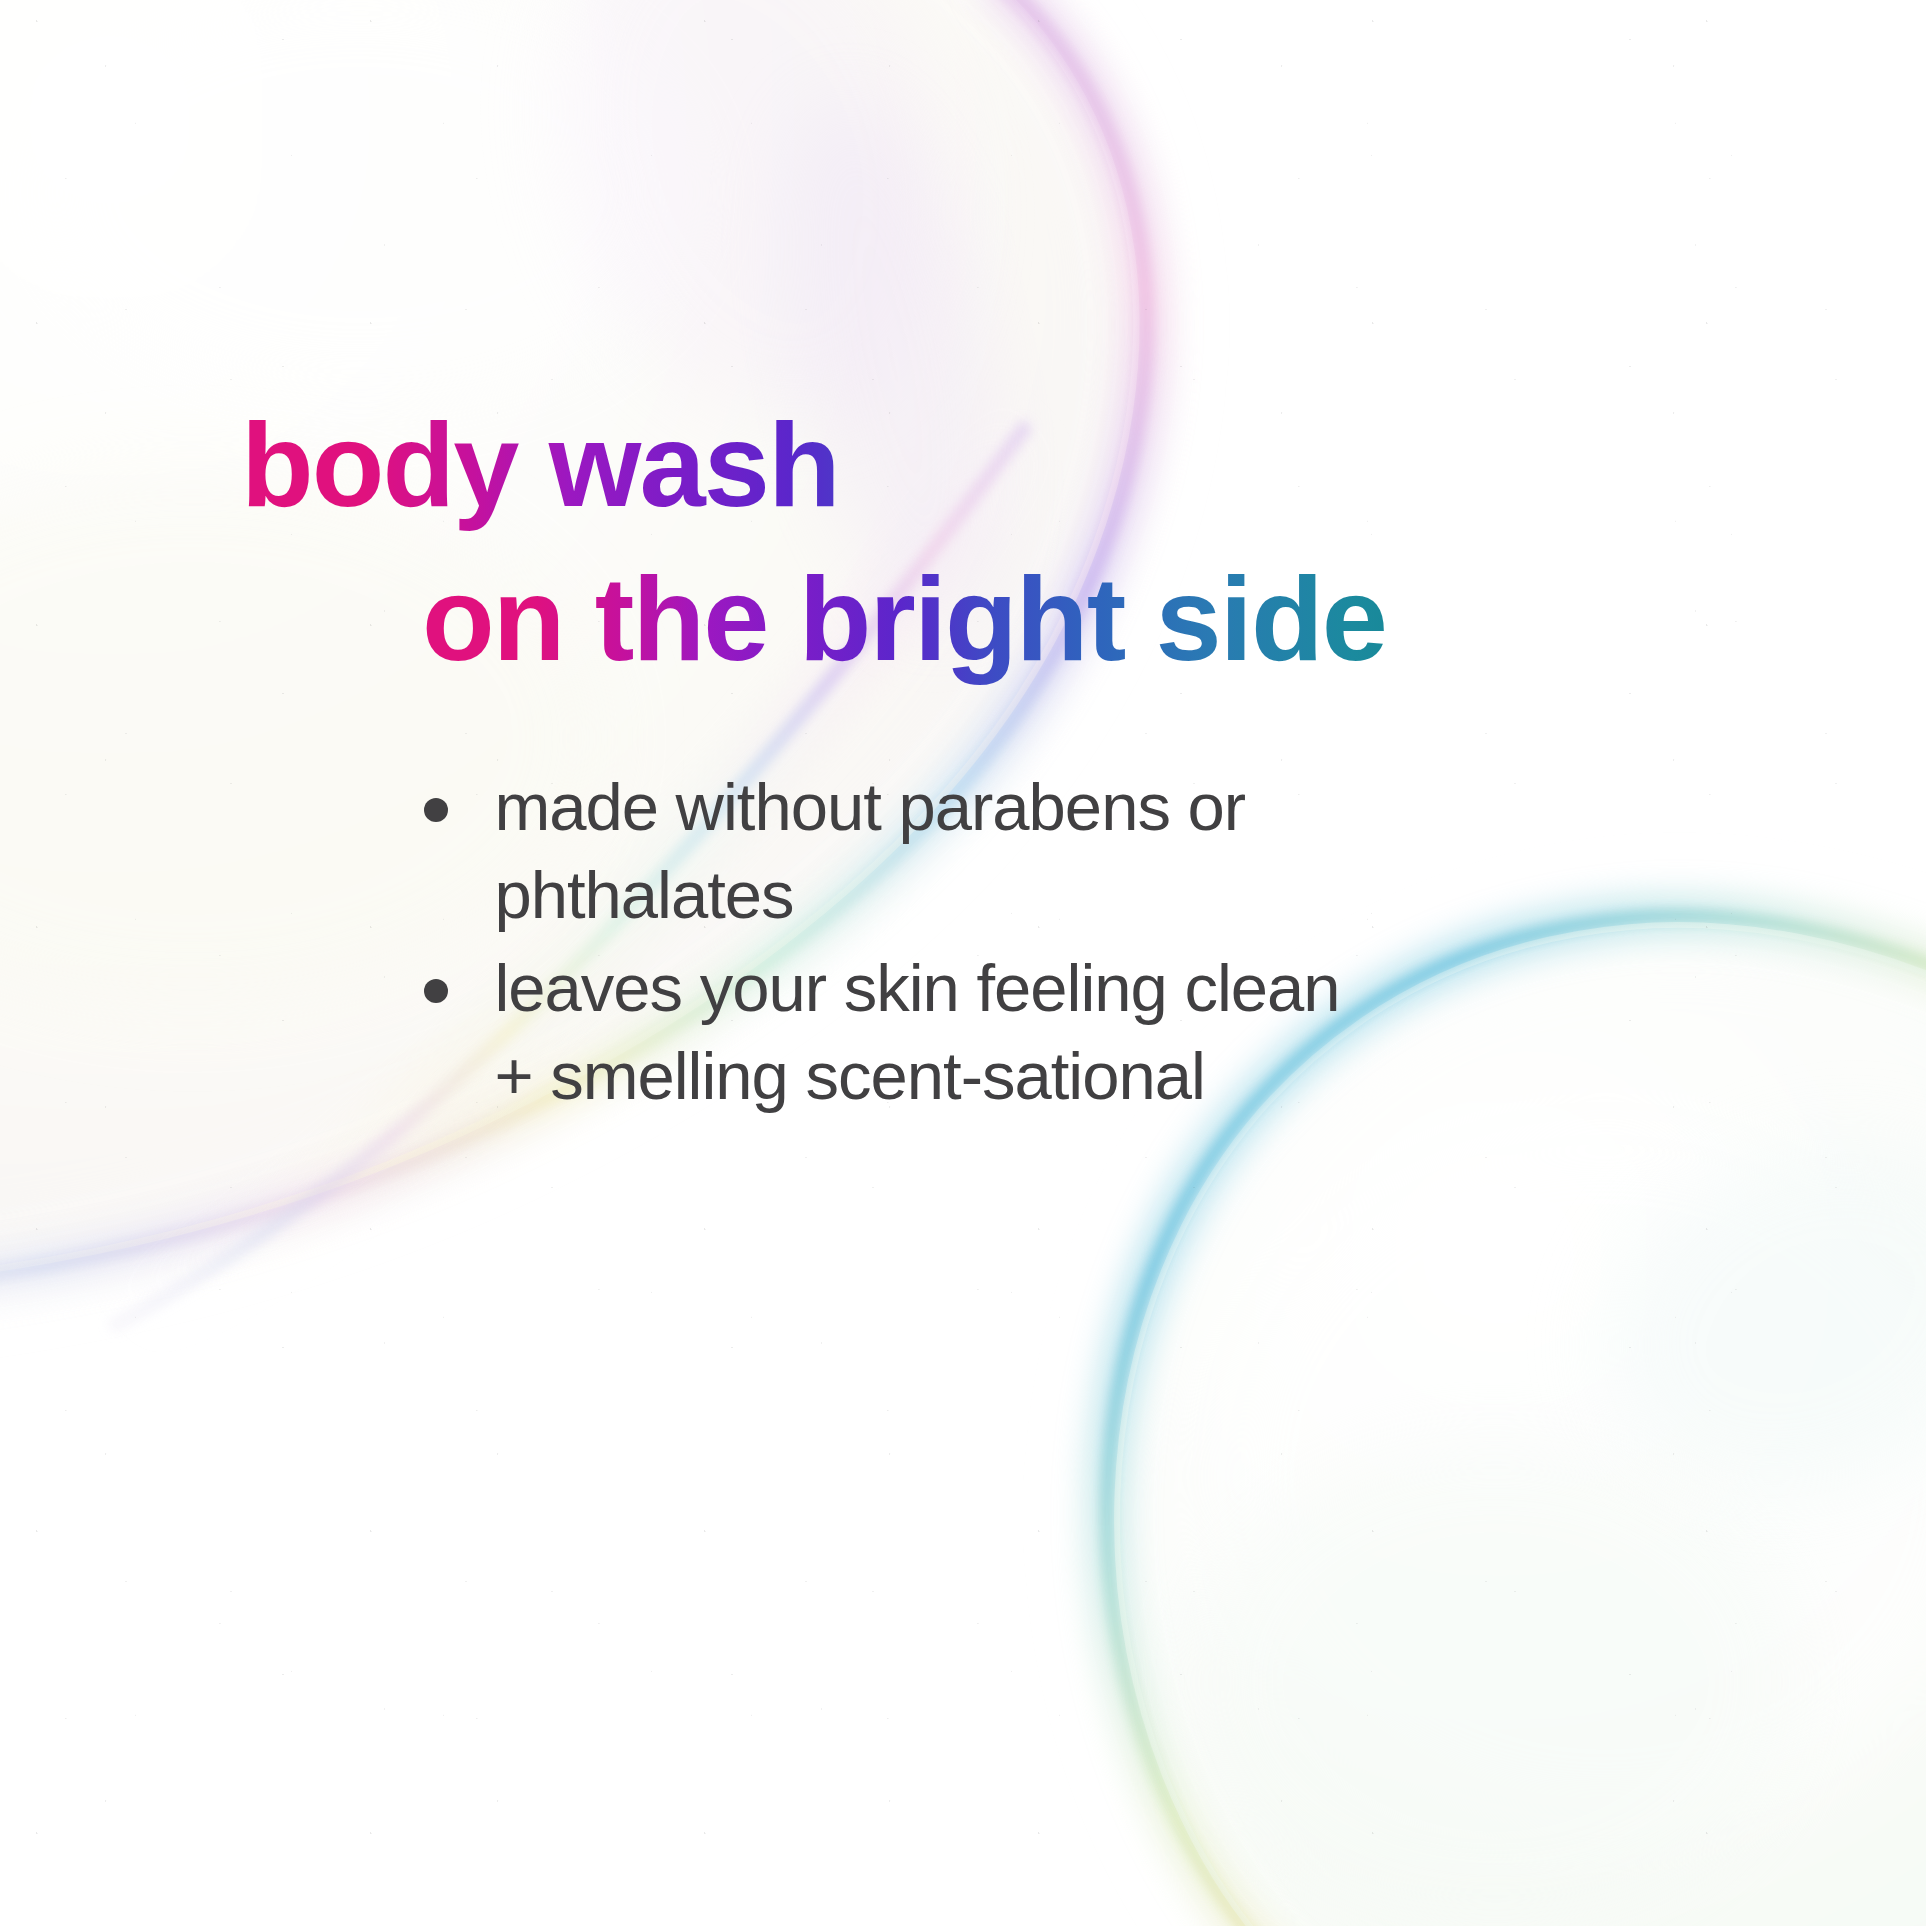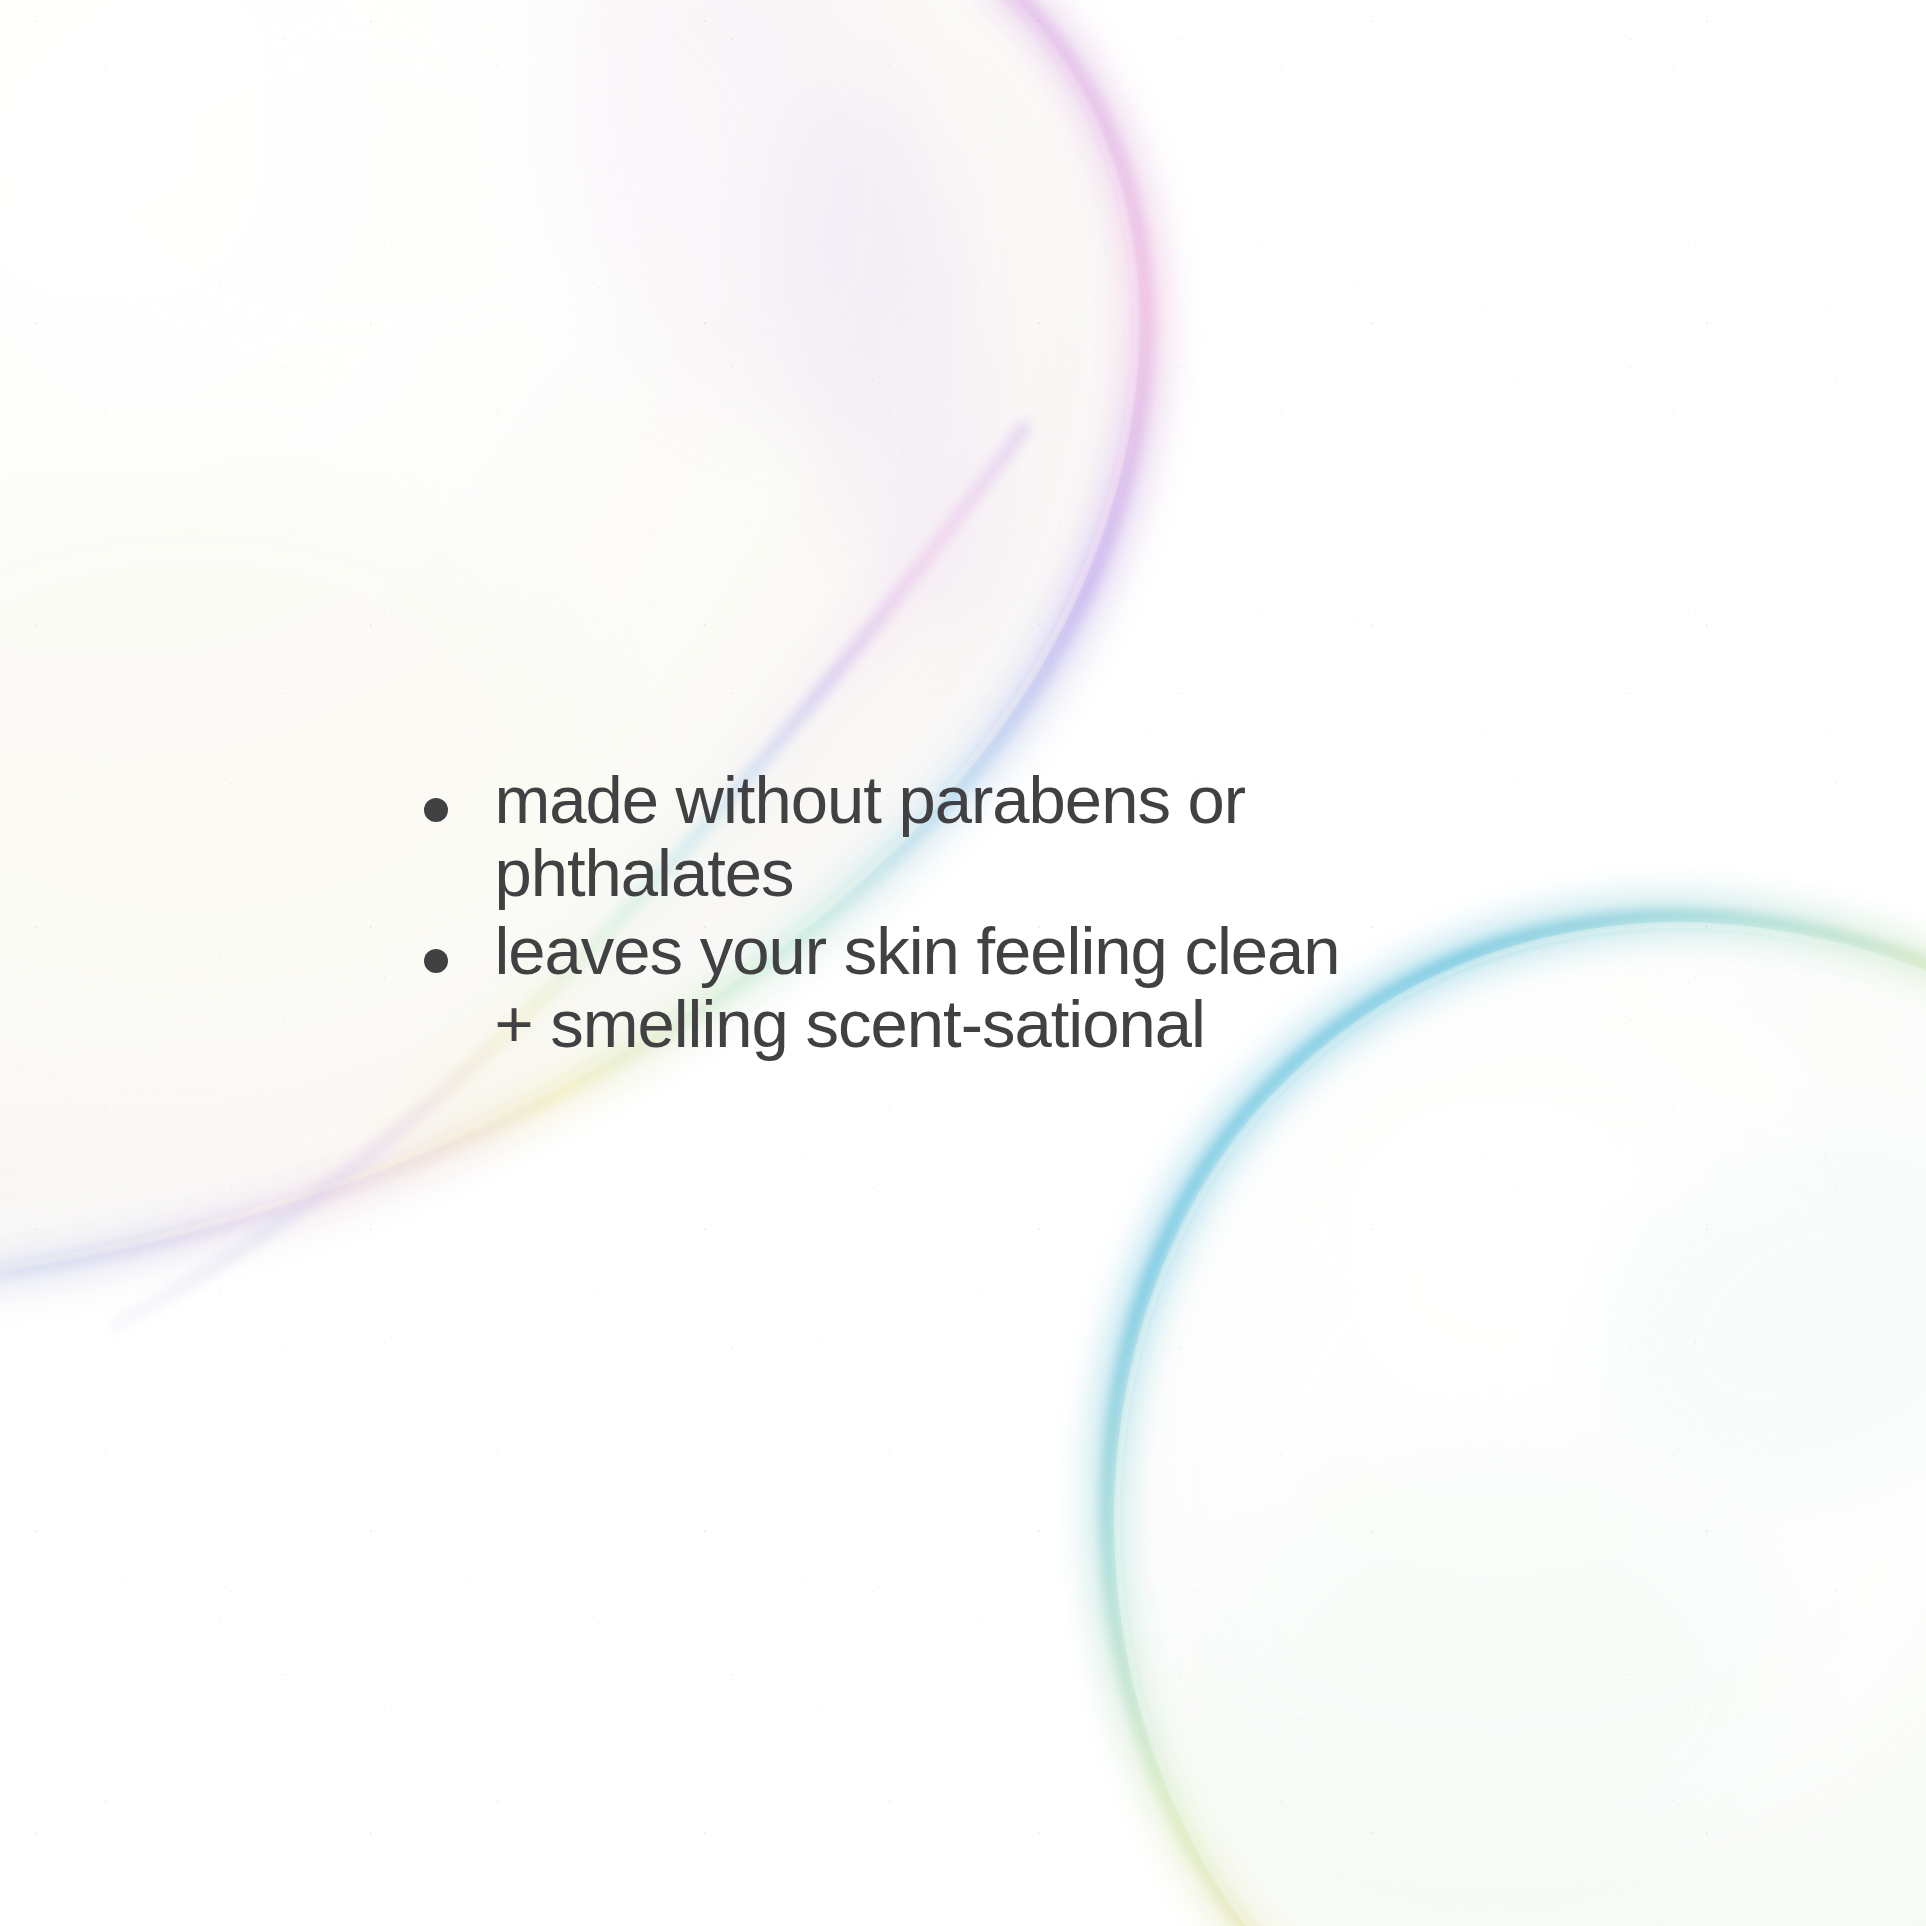--- a/index.html
+++ b/index.html
@@ -107,21 +107,21 @@
     width: 24.4px;
     height: 24.4px;
     border-radius: 50%;
     background: #414042;
     margin-top: 35px;
     margin-right: 46px;
   }
   .bullet-text {
     flex: 1 1 auto;
     font-size: 67px;
-    line-height: 73px;
+    line-height: 88px;
     font-weight: 500;
     letter-spacing: -1px;
     color: #414042;
     white-space: pre-line;
   }
 </style>
 </head>
 <body>
 
 <div id="canvas">
@@ -268,20 +268,24 @@
         </g>
 
       </g>
     </svg>
   </div>
 
   <div class="noise"></div>
 
   <div class="content">
 
+    <div class="headline">
+      <div class="headline-line l1">body wash</div>
+      <div class="headline-line l2">on the bright side</div>
+    </div>
 
     <div class="bullets">
 
       <div class="bullet-row">
         <span class="bullet-dot"></span>
         <span class="bullet-text">made without parabens or
 phthalates</span>
       </div>
 
       <div class="bullet-row">

